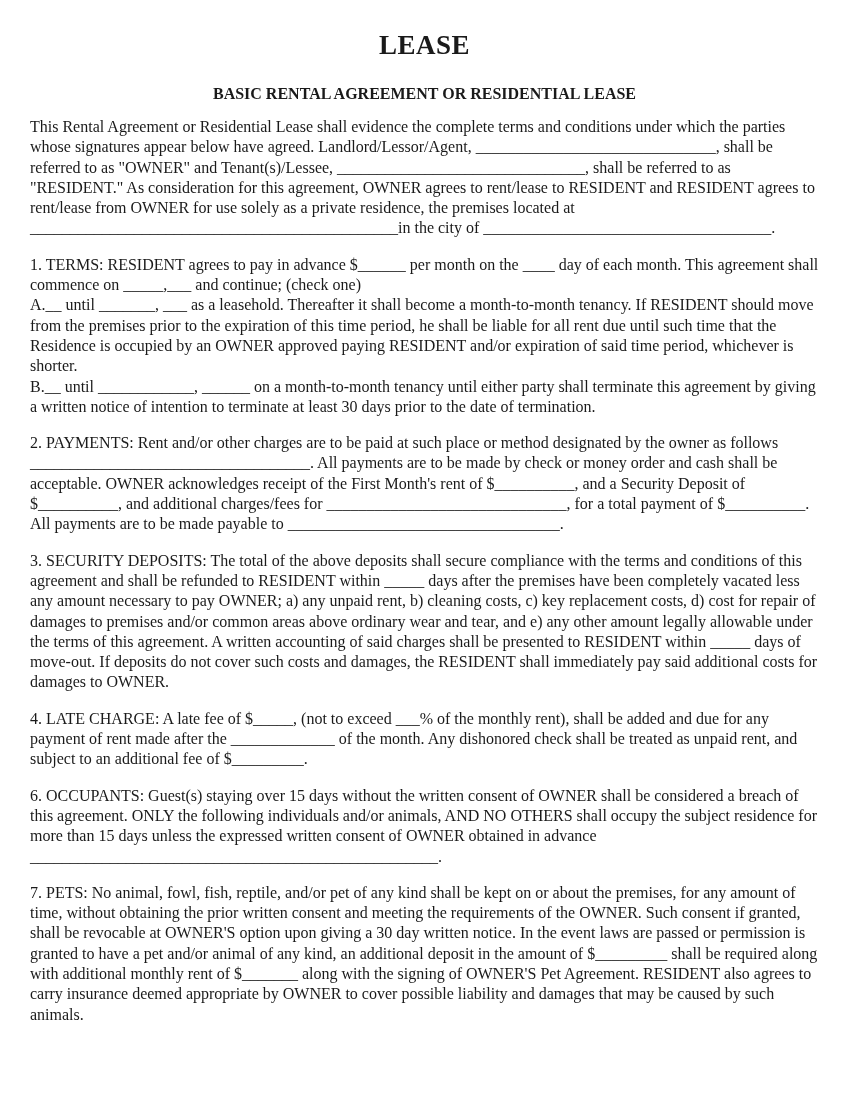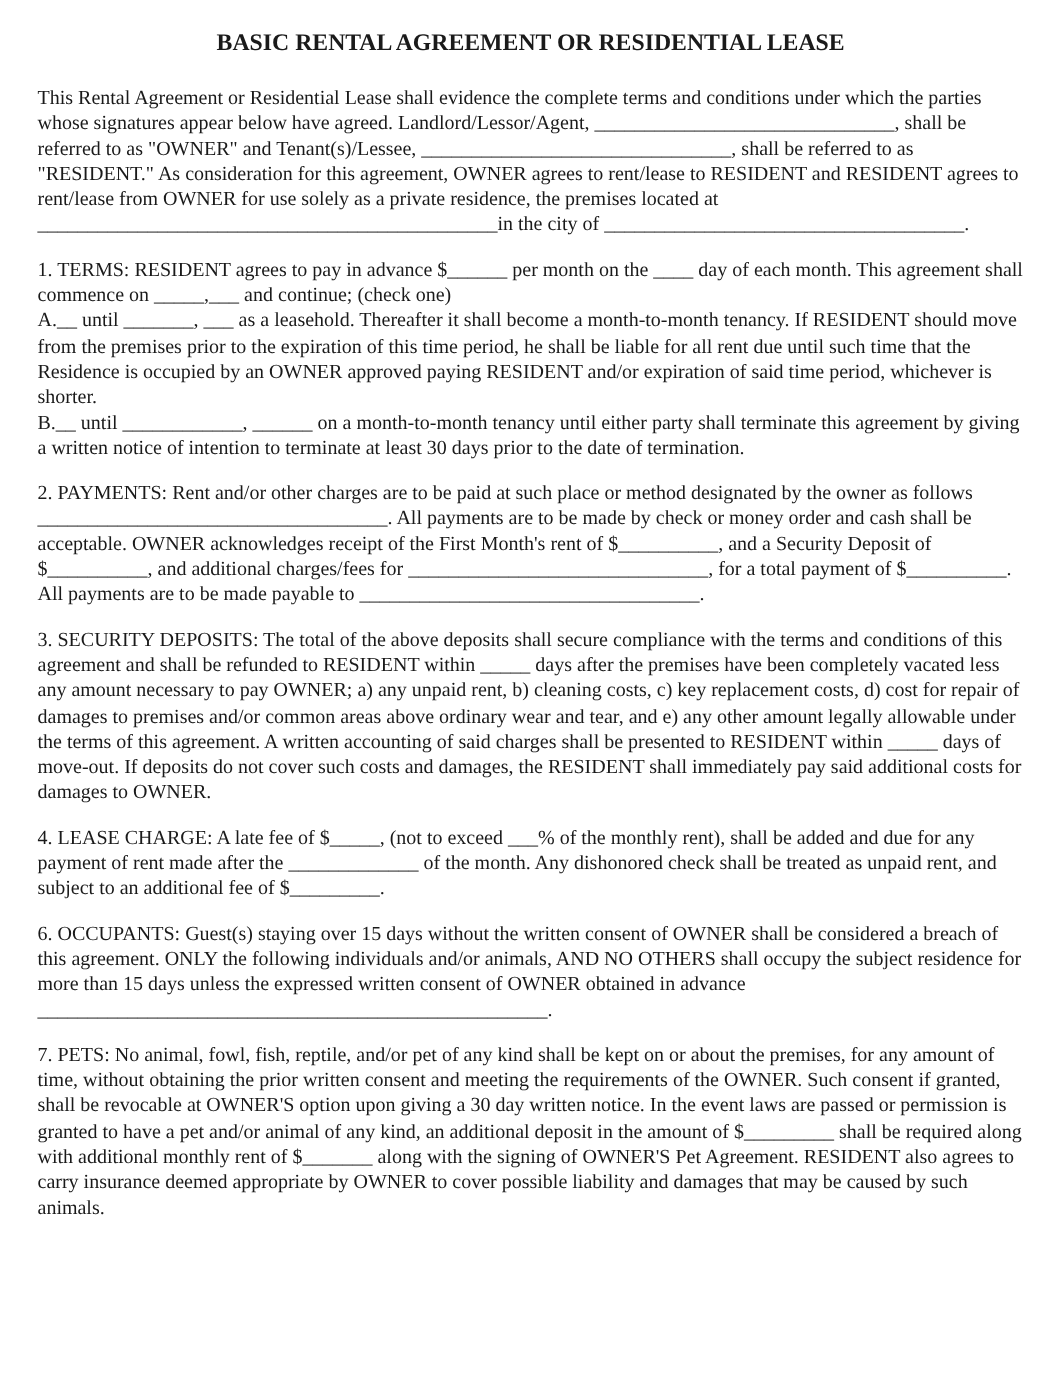--- a/index.html
+++ b/index.html
@@ -25,61 +25,62 @@
     margin: 32px 0 0 0;
     text-align: center;
     font-size: 27px;
     line-height: 27px;
     font-weight: bold;
     letter-spacing: 0.5px;
   }
   .doc-subtitle {
     margin: 23px 0 0 0;
     text-align: center;
-    font-size: 19px;
+    font-size: 16px;
     line-height: 23px;
     font-weight: bold;
   }
   p.body-text {
     margin: 16px 0 0 0;
     font-size: 16px;
     line-height: 20.3px;
     text-align: left;
   }
   p.intro {
-    margin-top: 23px;
+    margin-top: 12px;
     white-space: pre-wrap;
   }
   .sec-body {
     white-space: pre-wrap;
   }
   .sec-num {
     font-weight: normal;
   }
   .sec-heading {
     font-weight: normal;
   }
 </style>
 </head>
 <body>
 
 <div class="page">
+  <h1 class="doc-title">LEASE</h1>
   <h2 class="doc-subtitle">BASIC RENTAL AGREEMENT OR RESIDENTIAL LEASE</h2>
 
   <p class="body-text intro">This Rental Agreement or Residential Lease shall evidence the complete terms and conditions under which the parties whose signatures appear below have agreed. Landlord/Lessor/Agent, ______________________________, shall be referred to as "OWNER" and Tenant(s)/Lessee, _______________________________, shall be referred to as "RESIDENT." As consideration for this agreement, OWNER agrees to rent/lease to RESIDENT and RESIDENT agrees to rent/lease from OWNER for use solely as a private residence, the premises located at
 ______________________________________________in the city of ____________________________________.</p>
 
   <p class="body-text section"><span class="sec-num">1.</span> <b class="sec-heading">TERMS:</b> <span class="sec-body">RESIDENT agrees to pay in advance $______ per month on the ____ day of each month. This agreement shall commence on _____,___ and continue; (check one)
 A.__ until _______, ___ as a leasehold. Thereafter it shall become a month-to-month tenancy. If RESIDENT should move from the premises prior to the expiration of this time period, he shall be liable for all rent due until such time that the Residence is occupied by an OWNER approved paying RESIDENT and/or expiration of said time period, whichever is shorter.
 B.__ until ____________, ______ on a month-to-month tenancy until either party shall terminate this agreement by giving a written notice of intention to terminate at least 30 days prior to the date of termination.</span></p>
 
   <p class="body-text section"><span class="sec-num">2.</span> <b class="sec-heading">PAYMENTS:</b> <span class="sec-body">Rent and/or other charges are to be paid at such place or method designated by the owner as follows ___________________________________. All payments are to be made by check or money order and cash shall be acceptable. OWNER acknowledges receipt of the First Month's rent of $__________, and a Security Deposit of $__________, and additional charges/fees for ______________________________, for a total payment of $__________. All payments are to be made payable to __________________________________.</span></p>
 
   <p class="body-text section"><span class="sec-num">3.</span> <b class="sec-heading">SECURITY DEPOSITS:</b> <span class="sec-body">The total of the above deposits shall secure compliance with the terms and conditions of this agreement and shall be refunded to RESIDENT within _____ days after the premises have been completely vacated less any amount necessary to pay OWNER; a) any unpaid rent, b) cleaning costs, c) key replacement costs, d) cost for repair of damages to premises and/or common areas above ordinary wear and tear, and e) any other amount legally allowable under the terms of this agreement. A written accounting of said charges shall be presented to RESIDENT within _____ days of move-out. If deposits do not cover such costs and damages, the RESIDENT shall immediately pay said additional costs for damages to OWNER.</span></p>
 
-  <p class="body-text section"><span class="sec-num">4.</span> <b class="sec-heading">LEASE CHARGE:</b> <span class="sec-body">A late fee of $_____, (not to exceed ___% of the monthly rent), shall be added and due for any payment of rent made after the _____________ of the month. Any dishonored check shall be treated as unpaid rent, and subject to an additional fee of $_________.</span></p>
+  <p class="body-text section"><span class="sec-num">4.</span> <b class="sec-heading">LATE CHARGE:</b> <span class="sec-body">A late fee of $_____, (not to exceed ___% of the monthly rent), shall be added and due for any payment of rent made after the _____________ of the month. Any dishonored check shall be treated as unpaid rent, and subject to an additional fee of $_________.</span></p>
 
 
   <p class="body-text section"><span class="sec-num">6.</span> <b class="sec-heading">OCCUPANTS:</b> <span class="sec-body">Guest(s) staying over 15 days without the written consent of OWNER shall be considered a breach of this agreement. ONLY the following individuals and/or animals, AND NO OTHERS shall occupy the subject residence for more than 15 days unless the expressed written consent of OWNER obtained in advance
 ___________________________________________________.</span></p>
 
   <p class="body-text section"><span class="sec-num">7.</span> <b class="sec-heading">PETS:</b> <span class="sec-body">No animal, fowl, fish, reptile, and/or pet of any kind shall be kept on or about the premises, for any amount of time, without obtaining the prior written consent and meeting the requirements of the OWNER. Such consent if granted, shall be revocable at OWNER'S option upon giving a 30 day written notice. In the event laws are passed or permission is granted to have a pet and/or animal of any kind, an additional deposit in the amount of $_________ shall be required along with additional monthly rent of $_______ along with the signing of OWNER'S Pet Agreement. RESIDENT also agrees to carry insurance deemed appropriate by OWNER to cover possible liability and damages that may be caused by such animals.</span></p>
 </div>
 
 </body></html>

